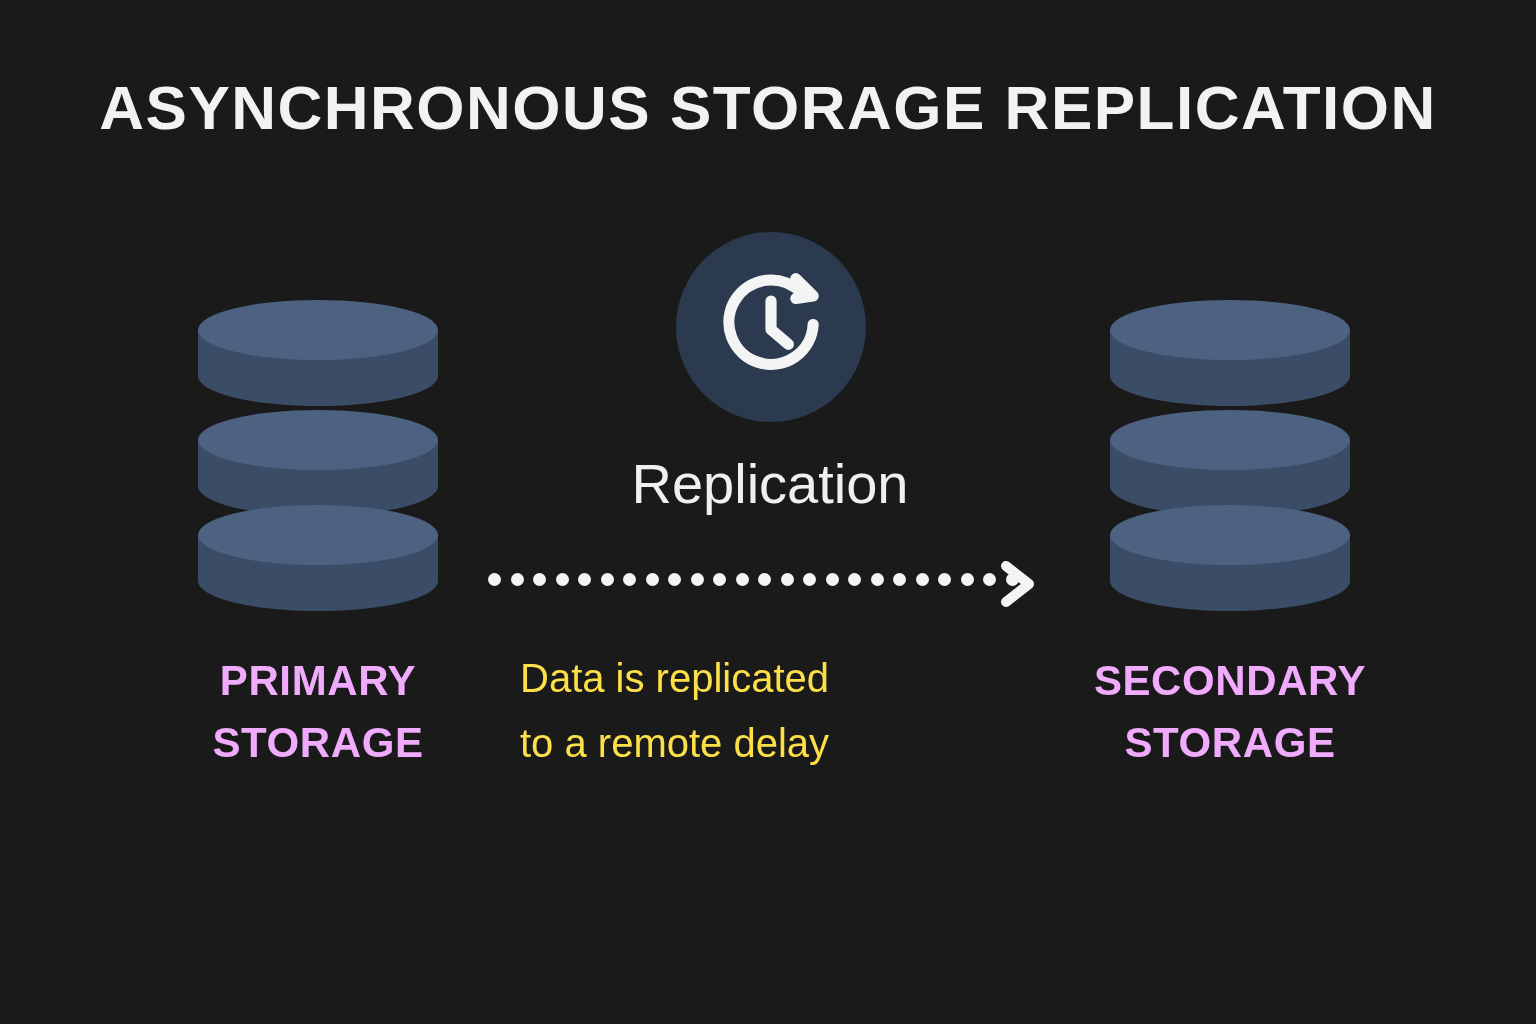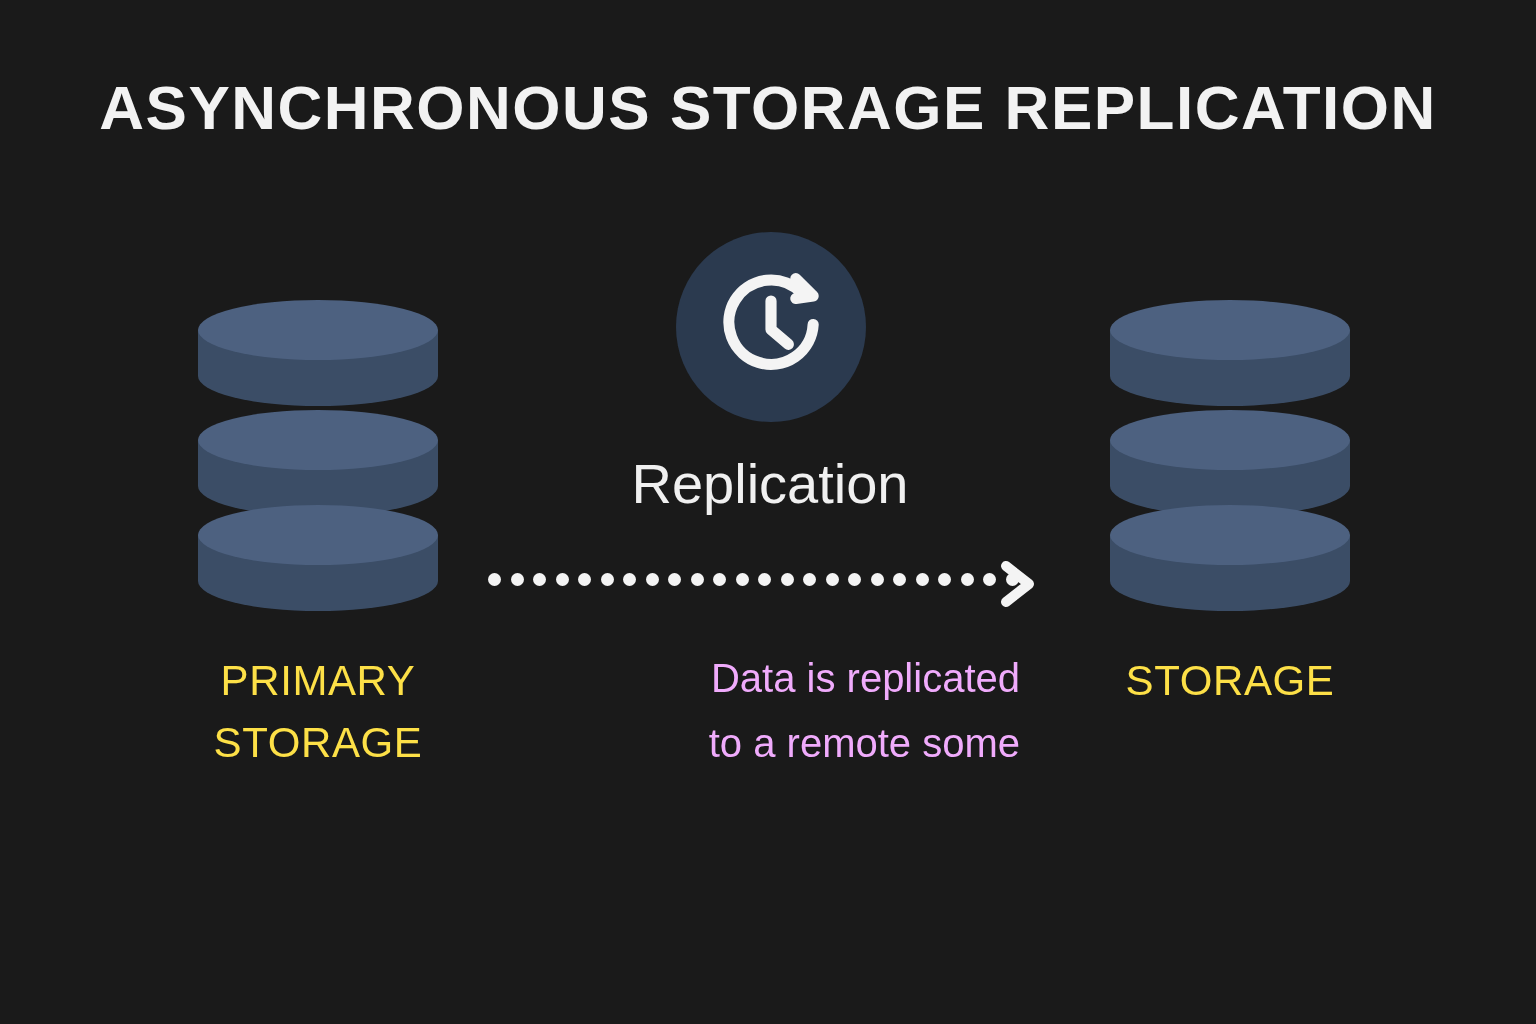--- a/index.html
+++ b/index.html
@@ -135,40 +135,40 @@
     top: 0px;
     width: 46px;
     height: 56px;
   }
   .chevron svg { display: block; width: 46px; height: 56px; }
 
   
   .node-label {
     position: absolute;
     font-size: 42px;
-    font-weight: 400;
+    font-weight: 700;
     letter-spacing: 0.6px;
     line-height: 62px;
-    color: #fde047;
+    color: #f0abfc;
     text-align: center;
   }
   .node-label.left  { left: 118px;  top: 650px; width: 400px; }
   .node-label.right { left: 1030px; top: 650px; width: 400px; }
   .node-label .ln { display: block; }
 
   .caption {
     position: absolute;
     left: 520px;
     top: 646px;
     width: 500px;
-    text-align: right;
+    text-align: left;
     font-size: 40px;
     font-weight: 400;
     line-height: 65px;
-    color: #f0abfc;
+    color: #fde047;
   }
   .caption .ln { display: block; }
 </style>
 </head>
 <body>
 
 <div id="stage">
 
   <div class="title">ASYNCHRONOUS STORAGE REPLICATION</div>
 
@@ -249,21 +249,22 @@
       </svg>
     </div>
   </div>
 
   <div class="node-label left">
     <span class="ln">PRIMARY</span>
     <span class="ln">STORAGE</span>
   </div>
 
   <div class="node-label right">
+    <span class="ln">SECONDARY</span>
     <span class="ln">STORAGE</span>
   </div>
 
   <div class="caption">
     <span class="ln">Data is replicated</span>
-    <span class="ln">to a remote some</span>
+    <span class="ln">to a remote delay</span>
   </div>
 
 </div>
 
 </body></html>

